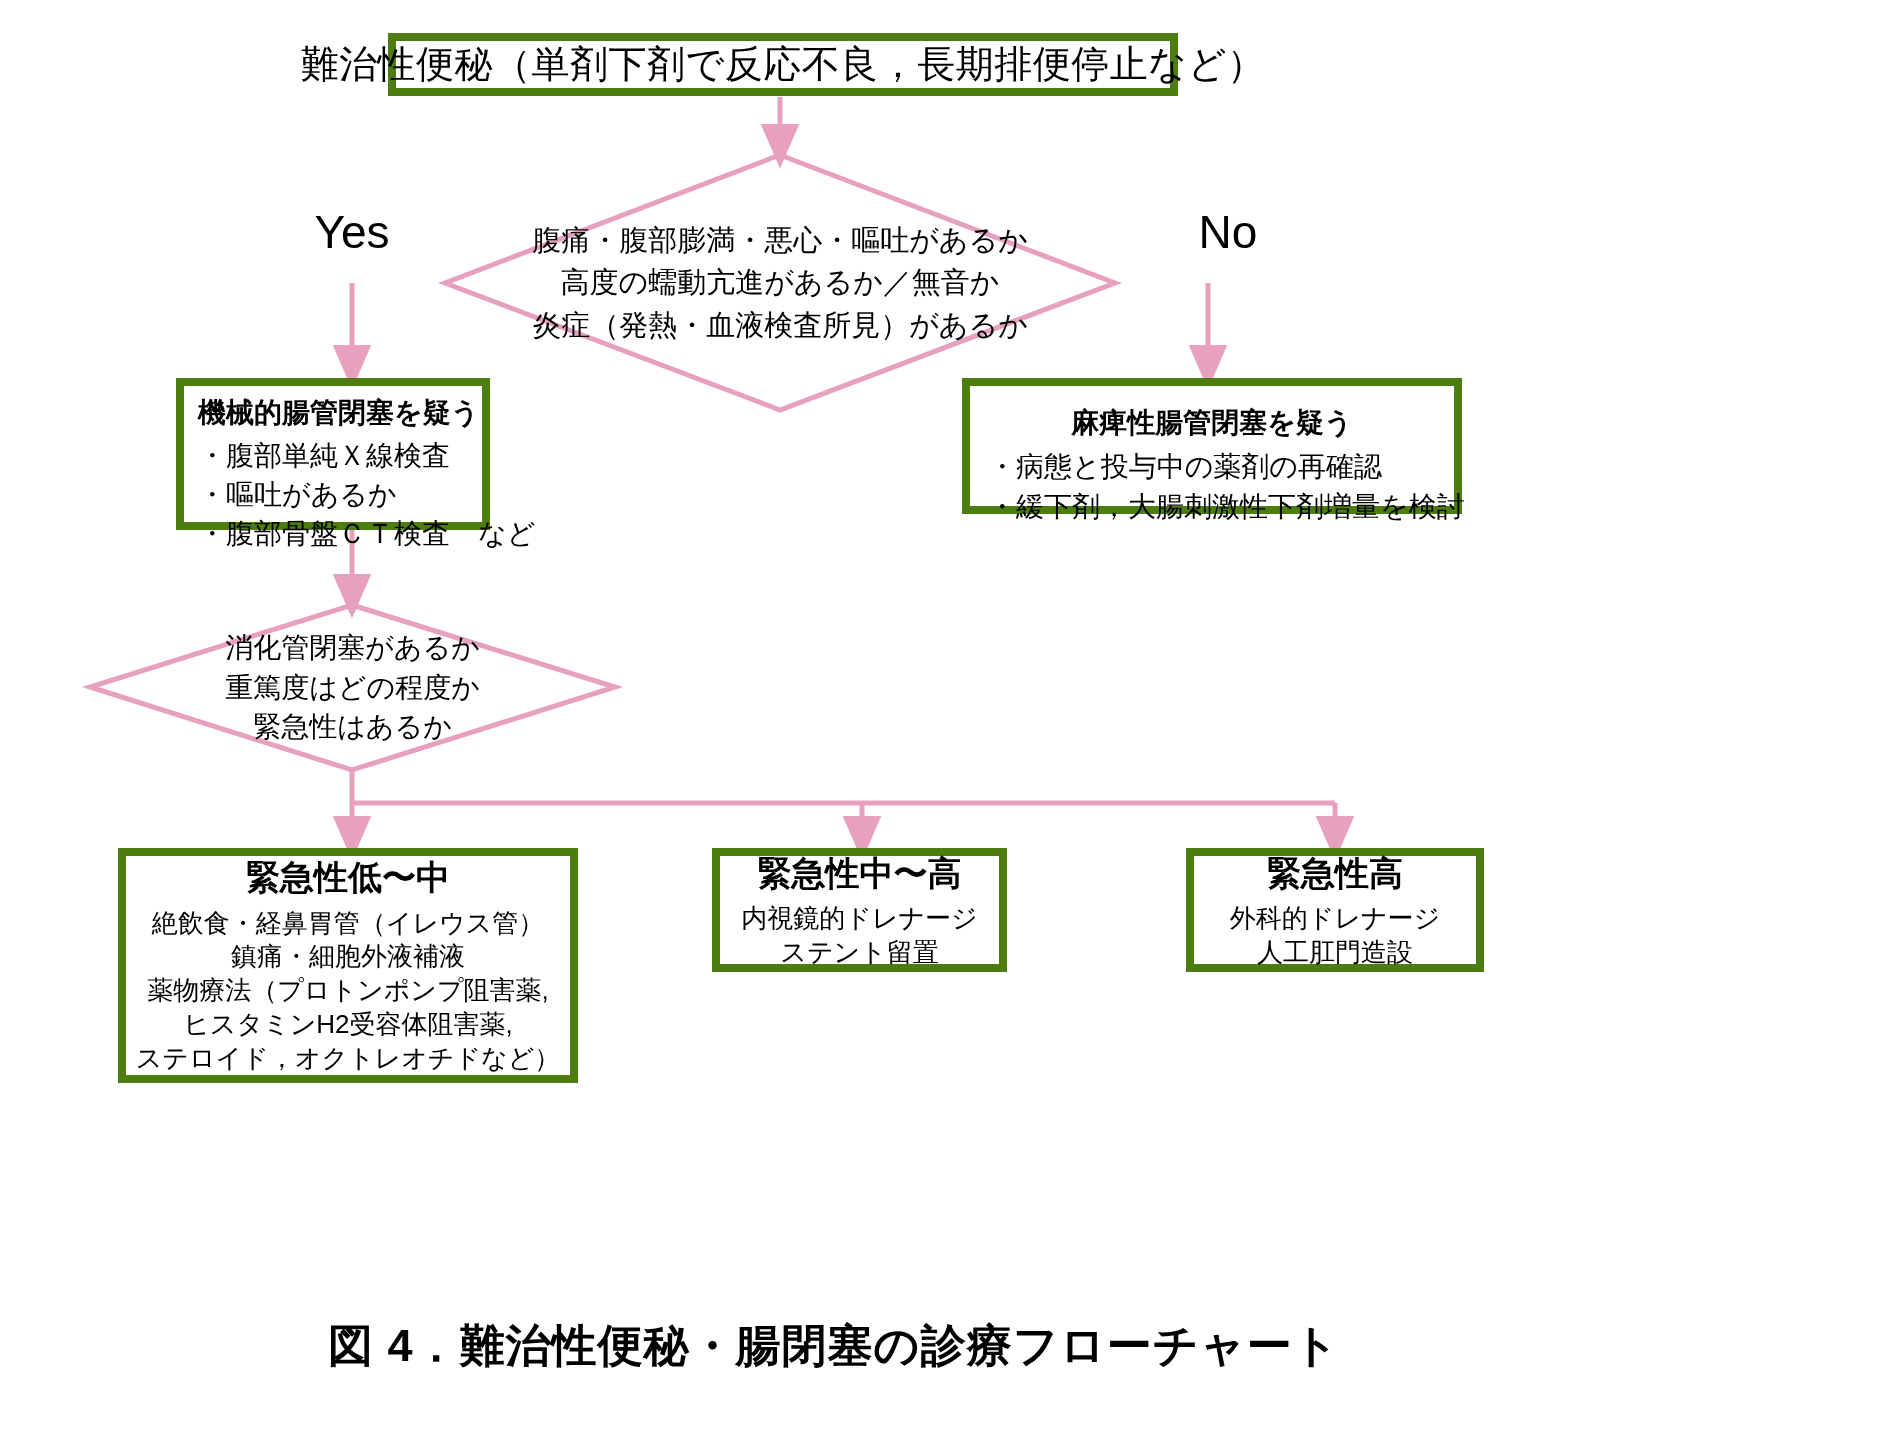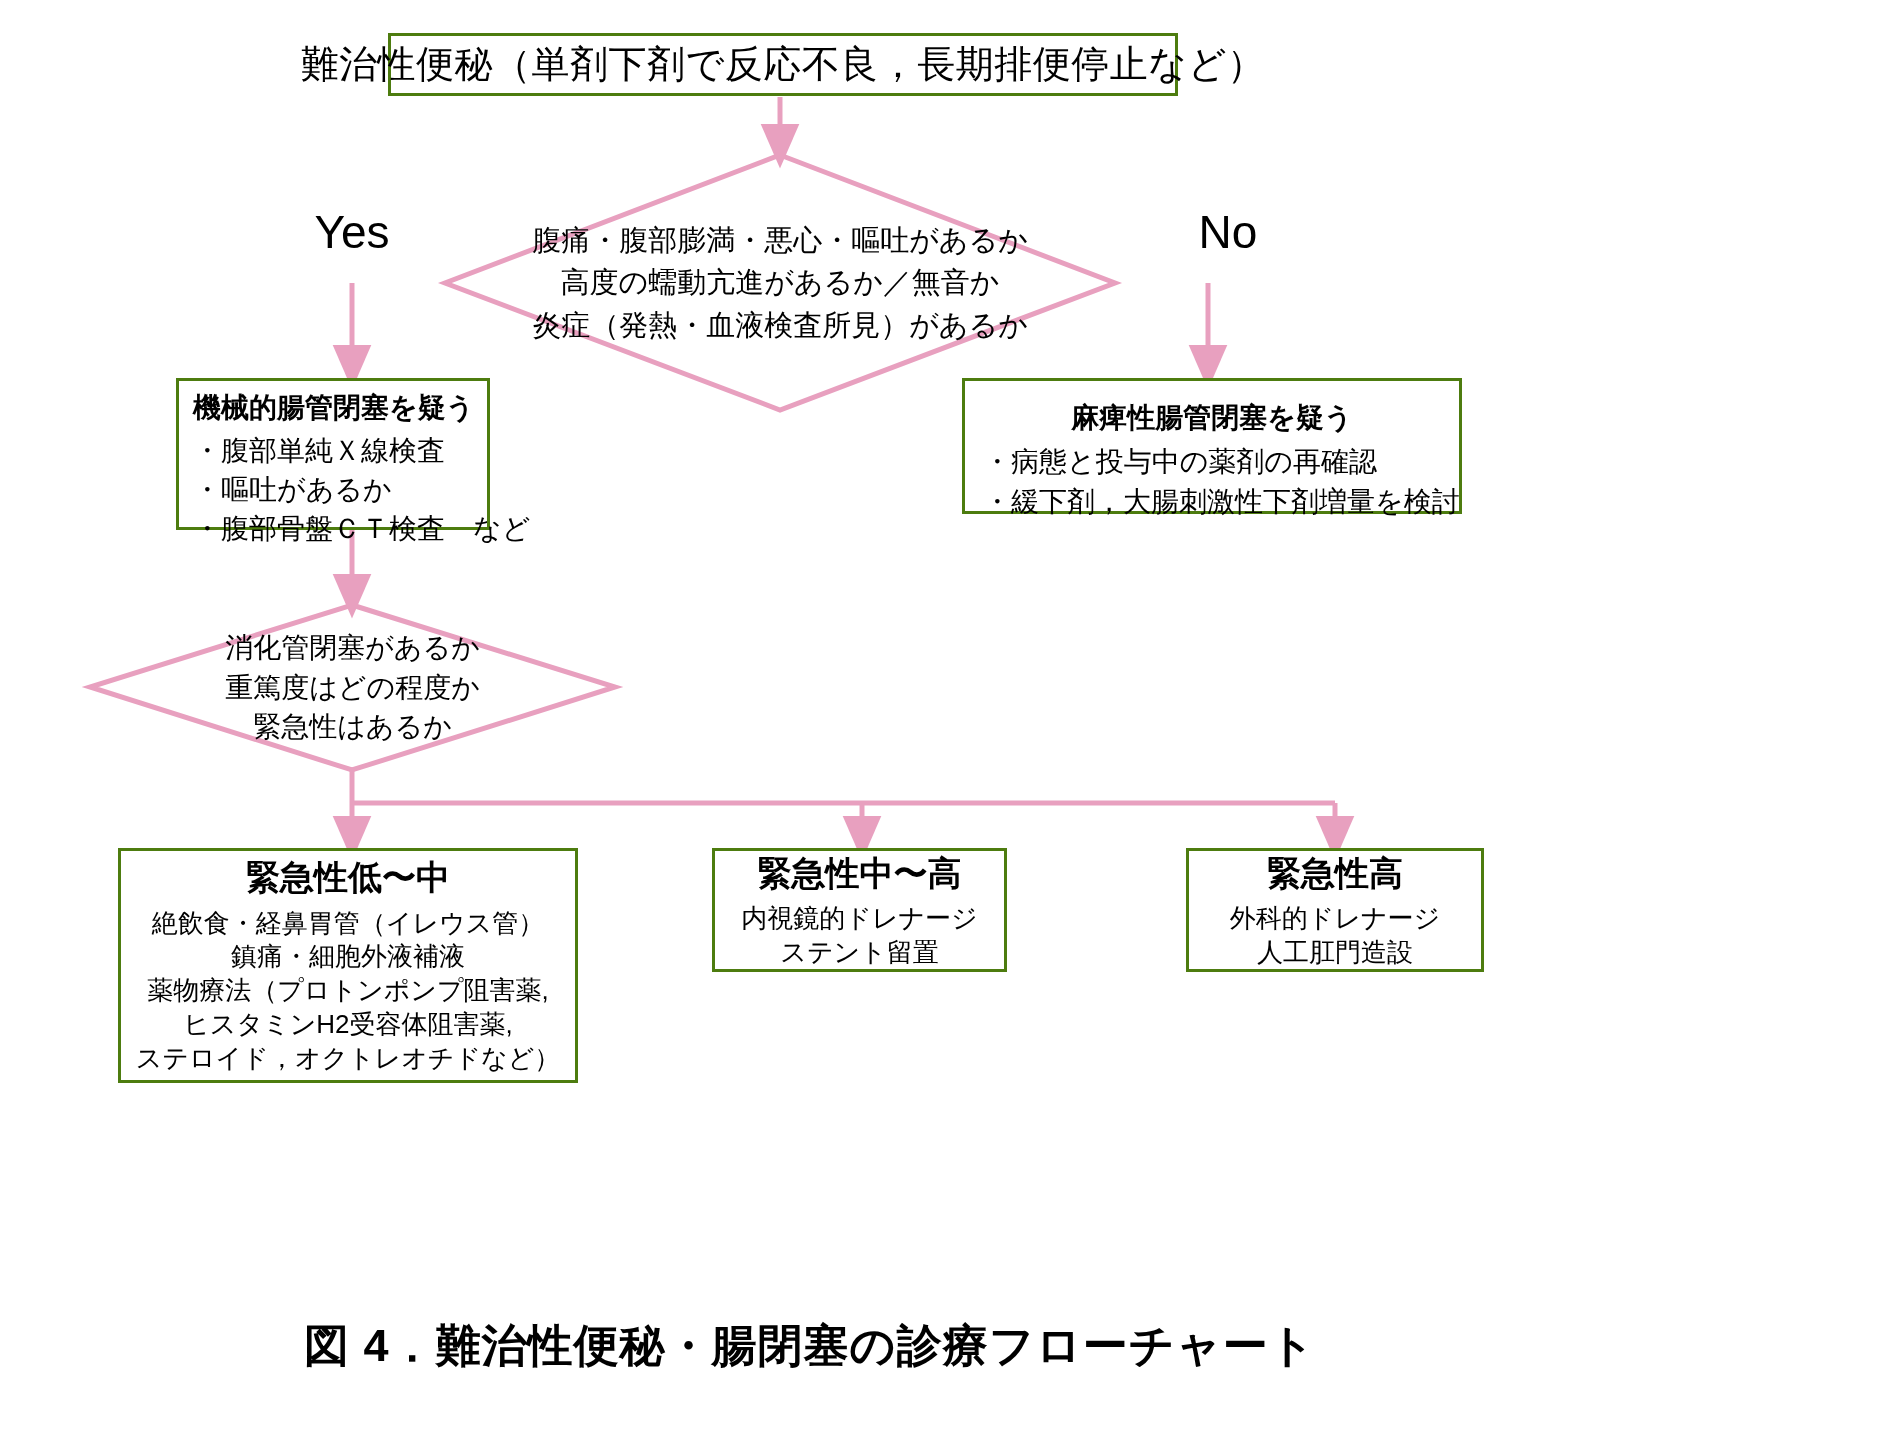--- a/index.html
+++ b/index.html
@@ -33,21 +33,21 @@
     box-sizing: border-box;
     display: flex;
     flex-direction: column;
     align-items: center;
     justify-content: center;
     text-align: center;
     line-height: 1.30;
     white-space: nowrap;
   }
   .boxnode {
-    border: 3px solid #4d7c0f;
+    border: 8px solid #4d7c0f;
     background: #ffffff;
   }
   .node .ttl {
     font-weight: bold;
   }
   .node .ln {
     font-weight: normal;
   }
   .node .bullet {
     text-align: left;
@@ -151,20 +151,21 @@
 
   
   #caption {
     position: absolute;
     left: 0; top: 1316px; width: 1620px;
     text-align: center;
     font-size: 45px;
     font-weight: bold;
     letter-spacing: 1px;
     white-space: nowrap;
+    padding-left: 24px;
   }
 </style>
 </head>
 <body>
 
 <div id="stage">
 
   <svg id="wires" viewBox="0 0 1890 1441" xmlns="http://www.w3.org/2000/svg">
     <defs>
       <marker id="ah" markerWidth="9" markerHeight="9" refX="4.5" refY="4.5" orient="auto" markerUnits="strokeWidth">

